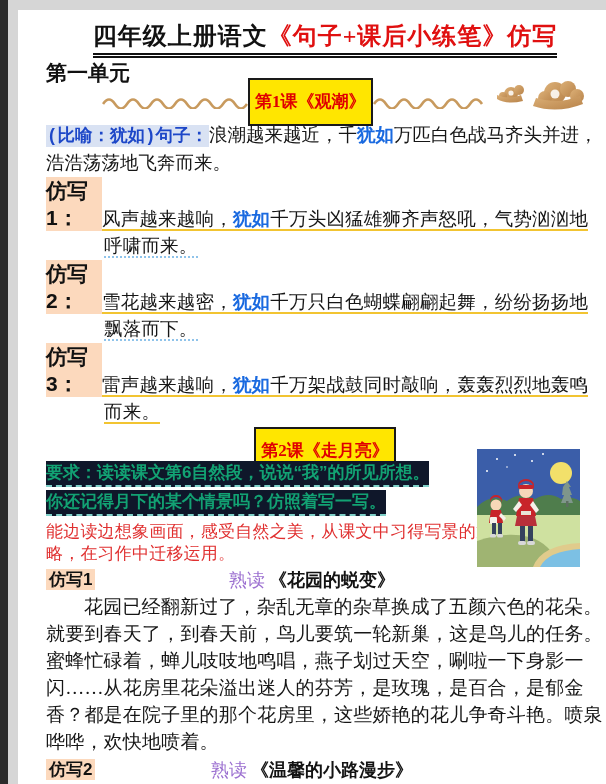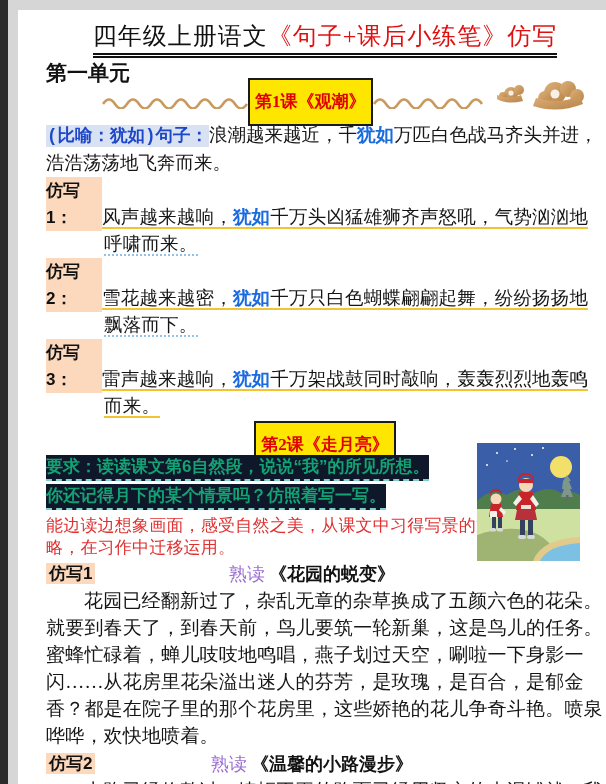--- a/index.html
+++ b/index.html
@@ -2,21 +2,21 @@
 <html><head>
 <meta charset="utf-8">
 <style>
   html,body{margin:0;padding:0;}
   body{font-family:"Liberation Serif","DejaVu Serif",serif;background:#c9c9c9;}
   .screen{position:relative;width:606px;height:784px;overflow:hidden;background:#d6d6d6;}
   .edge-left{position:absolute;left:0;top:0;width:8px;height:784px;background:#2b2b2b;}
   .page{position:absolute;left:18px;top:10px;width:588px;height:774px;background:#ffffff;
         box-sizing:border-box;padding:10px 2px 0 28px;}
   
-  .title{margin:0;text-align:center;font-size:24px;line-height:32px;font-weight:normal;
+  .title{margin:0;text-align:center;font-size:24px;line-height:32px;font-weight:bold;
          letter-spacing:1px;}
   .title-inner{display:inline-block;border-bottom:5px double #111;padding-bottom:1px;}
   .t-black{color:#111;}
   .t-red{color:#e01010;}
   .unit{margin:2px 0 0 0;text-align:left;font-size:21px;line-height:25px;font-weight:bold;color:#111;
         font-family:"Liberation Sans","DejaVu Sans",sans-serif;}
   
   .badge-row{position:relative;height:30px;margin-top:2px;display:flex;align-items:center;justify-content:flex-start;}
   .wave{flex:none;}
   .badge{flex:none;display:inline-block;background:#ffe600;border:2px solid #1a1a1a;color:#e00000;
@@ -24,21 +24,21 @@
          font-family:"Liberation Serif","DejaVu Serif",serif;}
   .cloud{flex:none;margin-left:4px;margin-top:-6px;}
   .badge-row2{height:30px;margin-top:1px;text-align:center;}
   
   .example{margin:5px 0 0 0;font-size:18.5px;line-height:27px;color:#161616;}
   .ex-label{background:#d9e2f3;color:#1d47c8;font-weight:bold;font-size:17.5px;padding:1px 1px;
             font-family:Liberation Mono, monospace;}
   .kw{color:#1a6ae0;font-weight:bold;margin-top:21px;}
   .imitation{margin:0;padding-left:58px;font-size:18.5px;line-height:27px;color:#161616;letter-spacing:0.2px;}
   .im-label{display:inline-block;width:56px;margin-left:-58px;background:#fcd9bd;color:#111;
-            font-weight:bold;font-size:17px;letter-spacing:0;
+            font-weight:bold;font-size:21px;letter-spacing:0;
             font-family:"Liberation Sans","DejaVu Sans",sans-serif;}
   .u-yellow{border-bottom:2px solid #f2c431;}
   .u-blue{border-bottom:2px dotted #8fc3ea;}
   
   .req-wrap{position:relative;margin-top:4px;}
   .req{display:inline-block;max-width:448px;background:#0f172a;color:#12a273;font-weight:bold;
        font-size:17px;line-height:24px;margin-bottom:3px;border-bottom:2px dashed #7fd0c8;
        font-family:"Liberation Sans","DejaVu Sans",sans-serif;}
   .note{max-width:452px;color:#e03030;font-size:17px;line-height:22px;margin-top:2px;letter-spacing:0.2px;}
   .illus{position:absolute;top:-12px;right:24px;width:103px;height:118px;}

